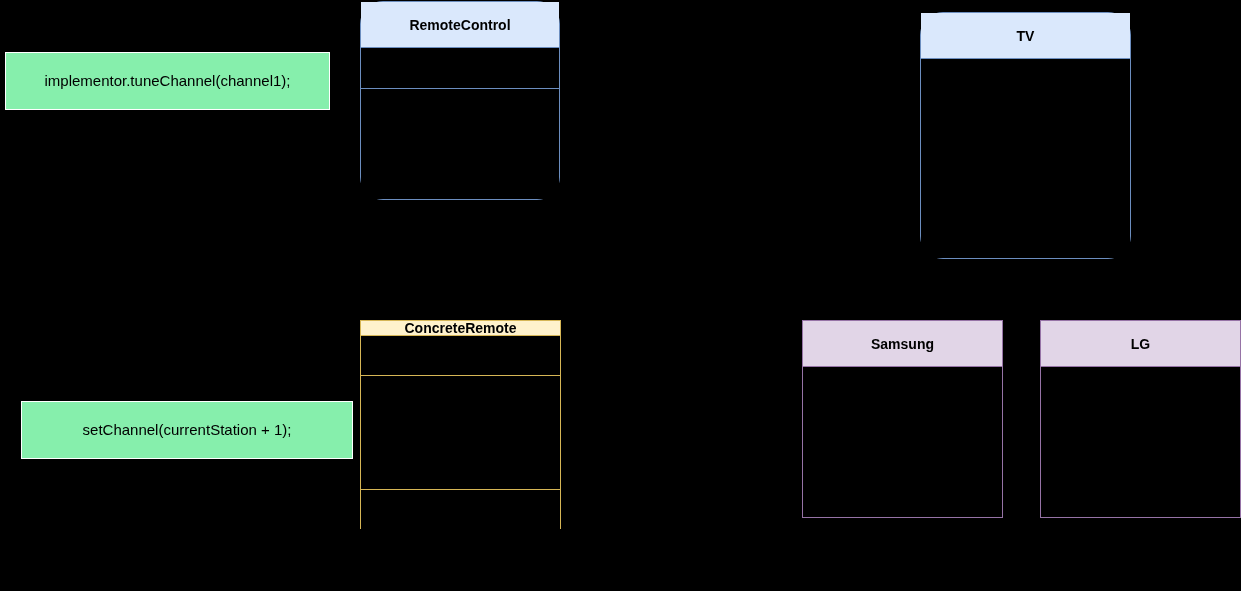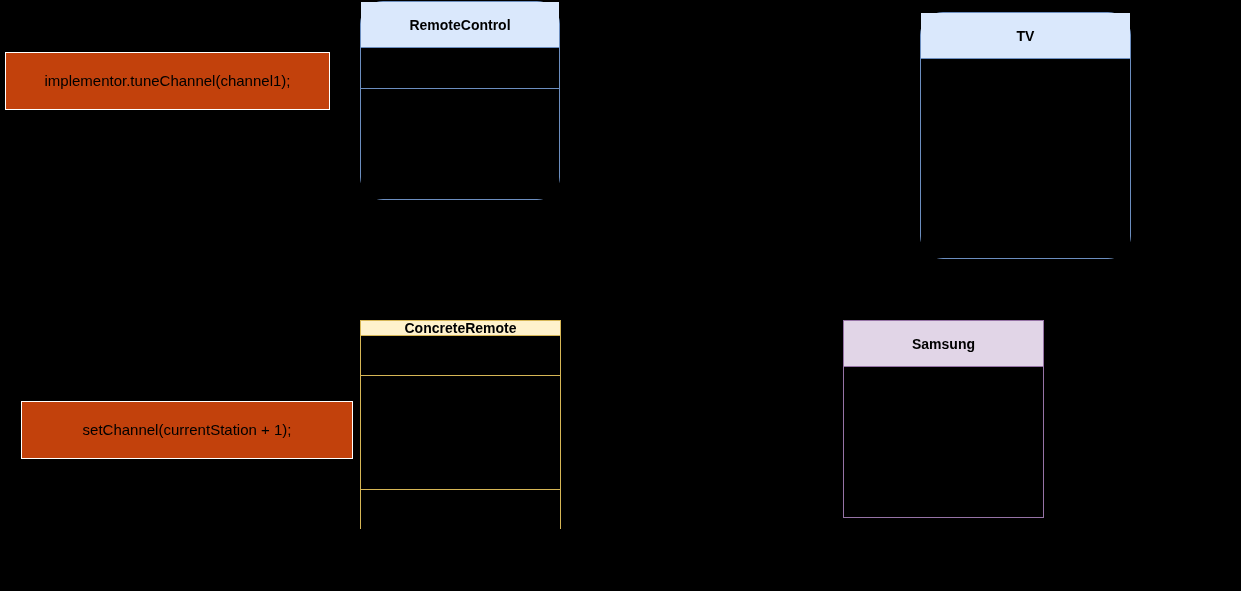--- a/index.html
+++ b/index.html
@@ -73,21 +73,21 @@
   .theme-orange .uml-compartment + .uml-compartment { border-top-color: #d6b656; }
 
   
   .theme-purple            { border-color: #9673a6; }
   .theme-purple .uml-header{ background: #e1d5e7; border-bottom-color: #9673a6; }
 
   
   .note-box {
     position: absolute;
     box-sizing: border-box;
-    background: #c2410c;
+    background: #86efac;
     border: 1px solid #ffffff;
     display: flex;
     align-items: center;
     justify-content: center;
     padding: 0 16px;
   }
   .note-text {
     font-family: "Liberation Sans", sans-serif;
     font-size: 15px;
     font-weight: normal;
@@ -118,27 +118,33 @@
 
   <div class="uml-class theme-orange" style="left:360px; top:320px; width:201px; height:209px;">
     <div class="uml-header" style="height:46px;">ConcreteRemote</div>
     <div class="uml-body">
       <div class="uml-compartment" style="height:39px;"></div>
       <div class="uml-compartment" style="height:114px;"></div>
       <div class="uml-compartment" style="height:70px;"></div>
     </div>
   </div>
 
-  <div class="uml-class theme-purple" style="left:843px; top:320px; width:201px; height:198px;">
+  <div class="uml-class theme-purple" style="left:802px; top:320px; width:201px; height:198px;">
     <div class="uml-header" style="height:46px;">Samsung</div>
     <div class="uml-body">
       <div class="uml-compartment" style="height:150px;"></div>
     </div>
   </div>
 
+  <div class="uml-class theme-purple" style="left:1040px; top:320px; width:201px; height:198px;">
+    <div class="uml-header" style="height:46px;">LG</div>
+    <div class="uml-body">
+      <div class="uml-compartment" style="height:150px;"></div>
+    </div>
+  </div>
 
   <div class="note-box" style="left:5px; top:52px; width:325px; height:58px;">
     <span class="note-text">implementor.tuneChannel(channel1);</span>
   </div>
 
   <div class="note-box" style="left:21px; top:401px; width:332px; height:58px;">
     <span class="note-text">setChannel(currentStation + 1);</span>
   </div>
 
 </div>

